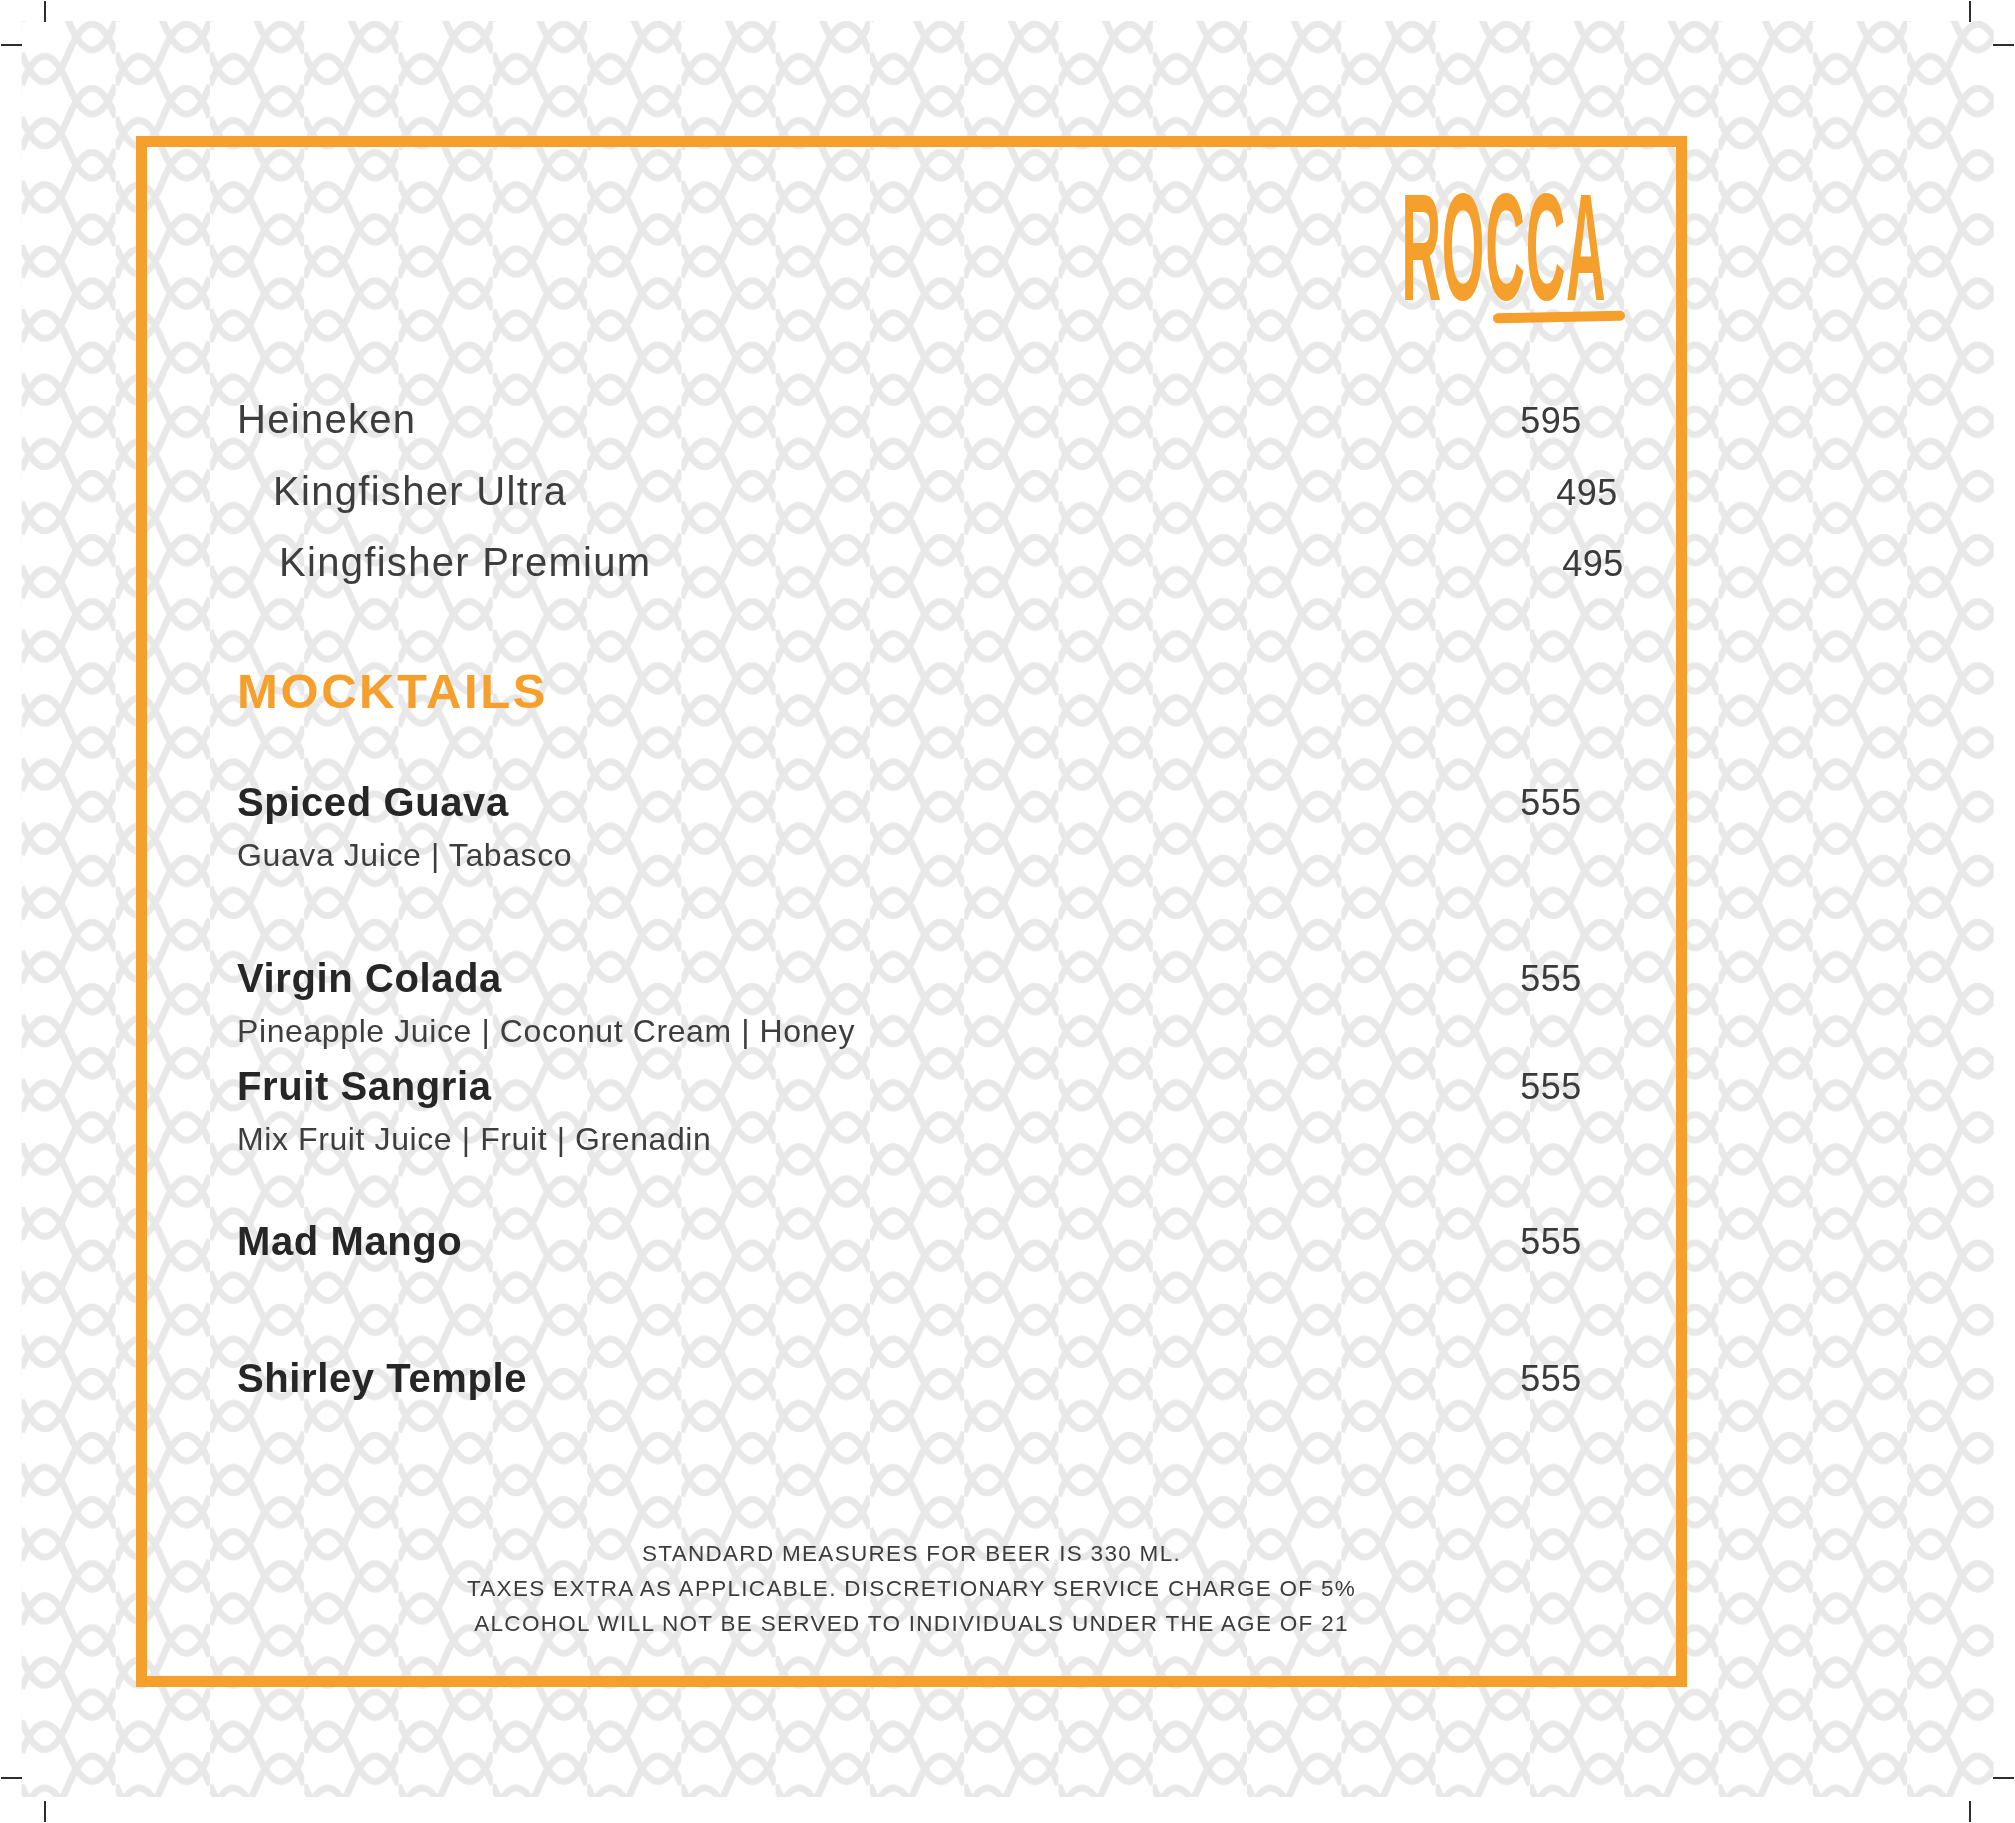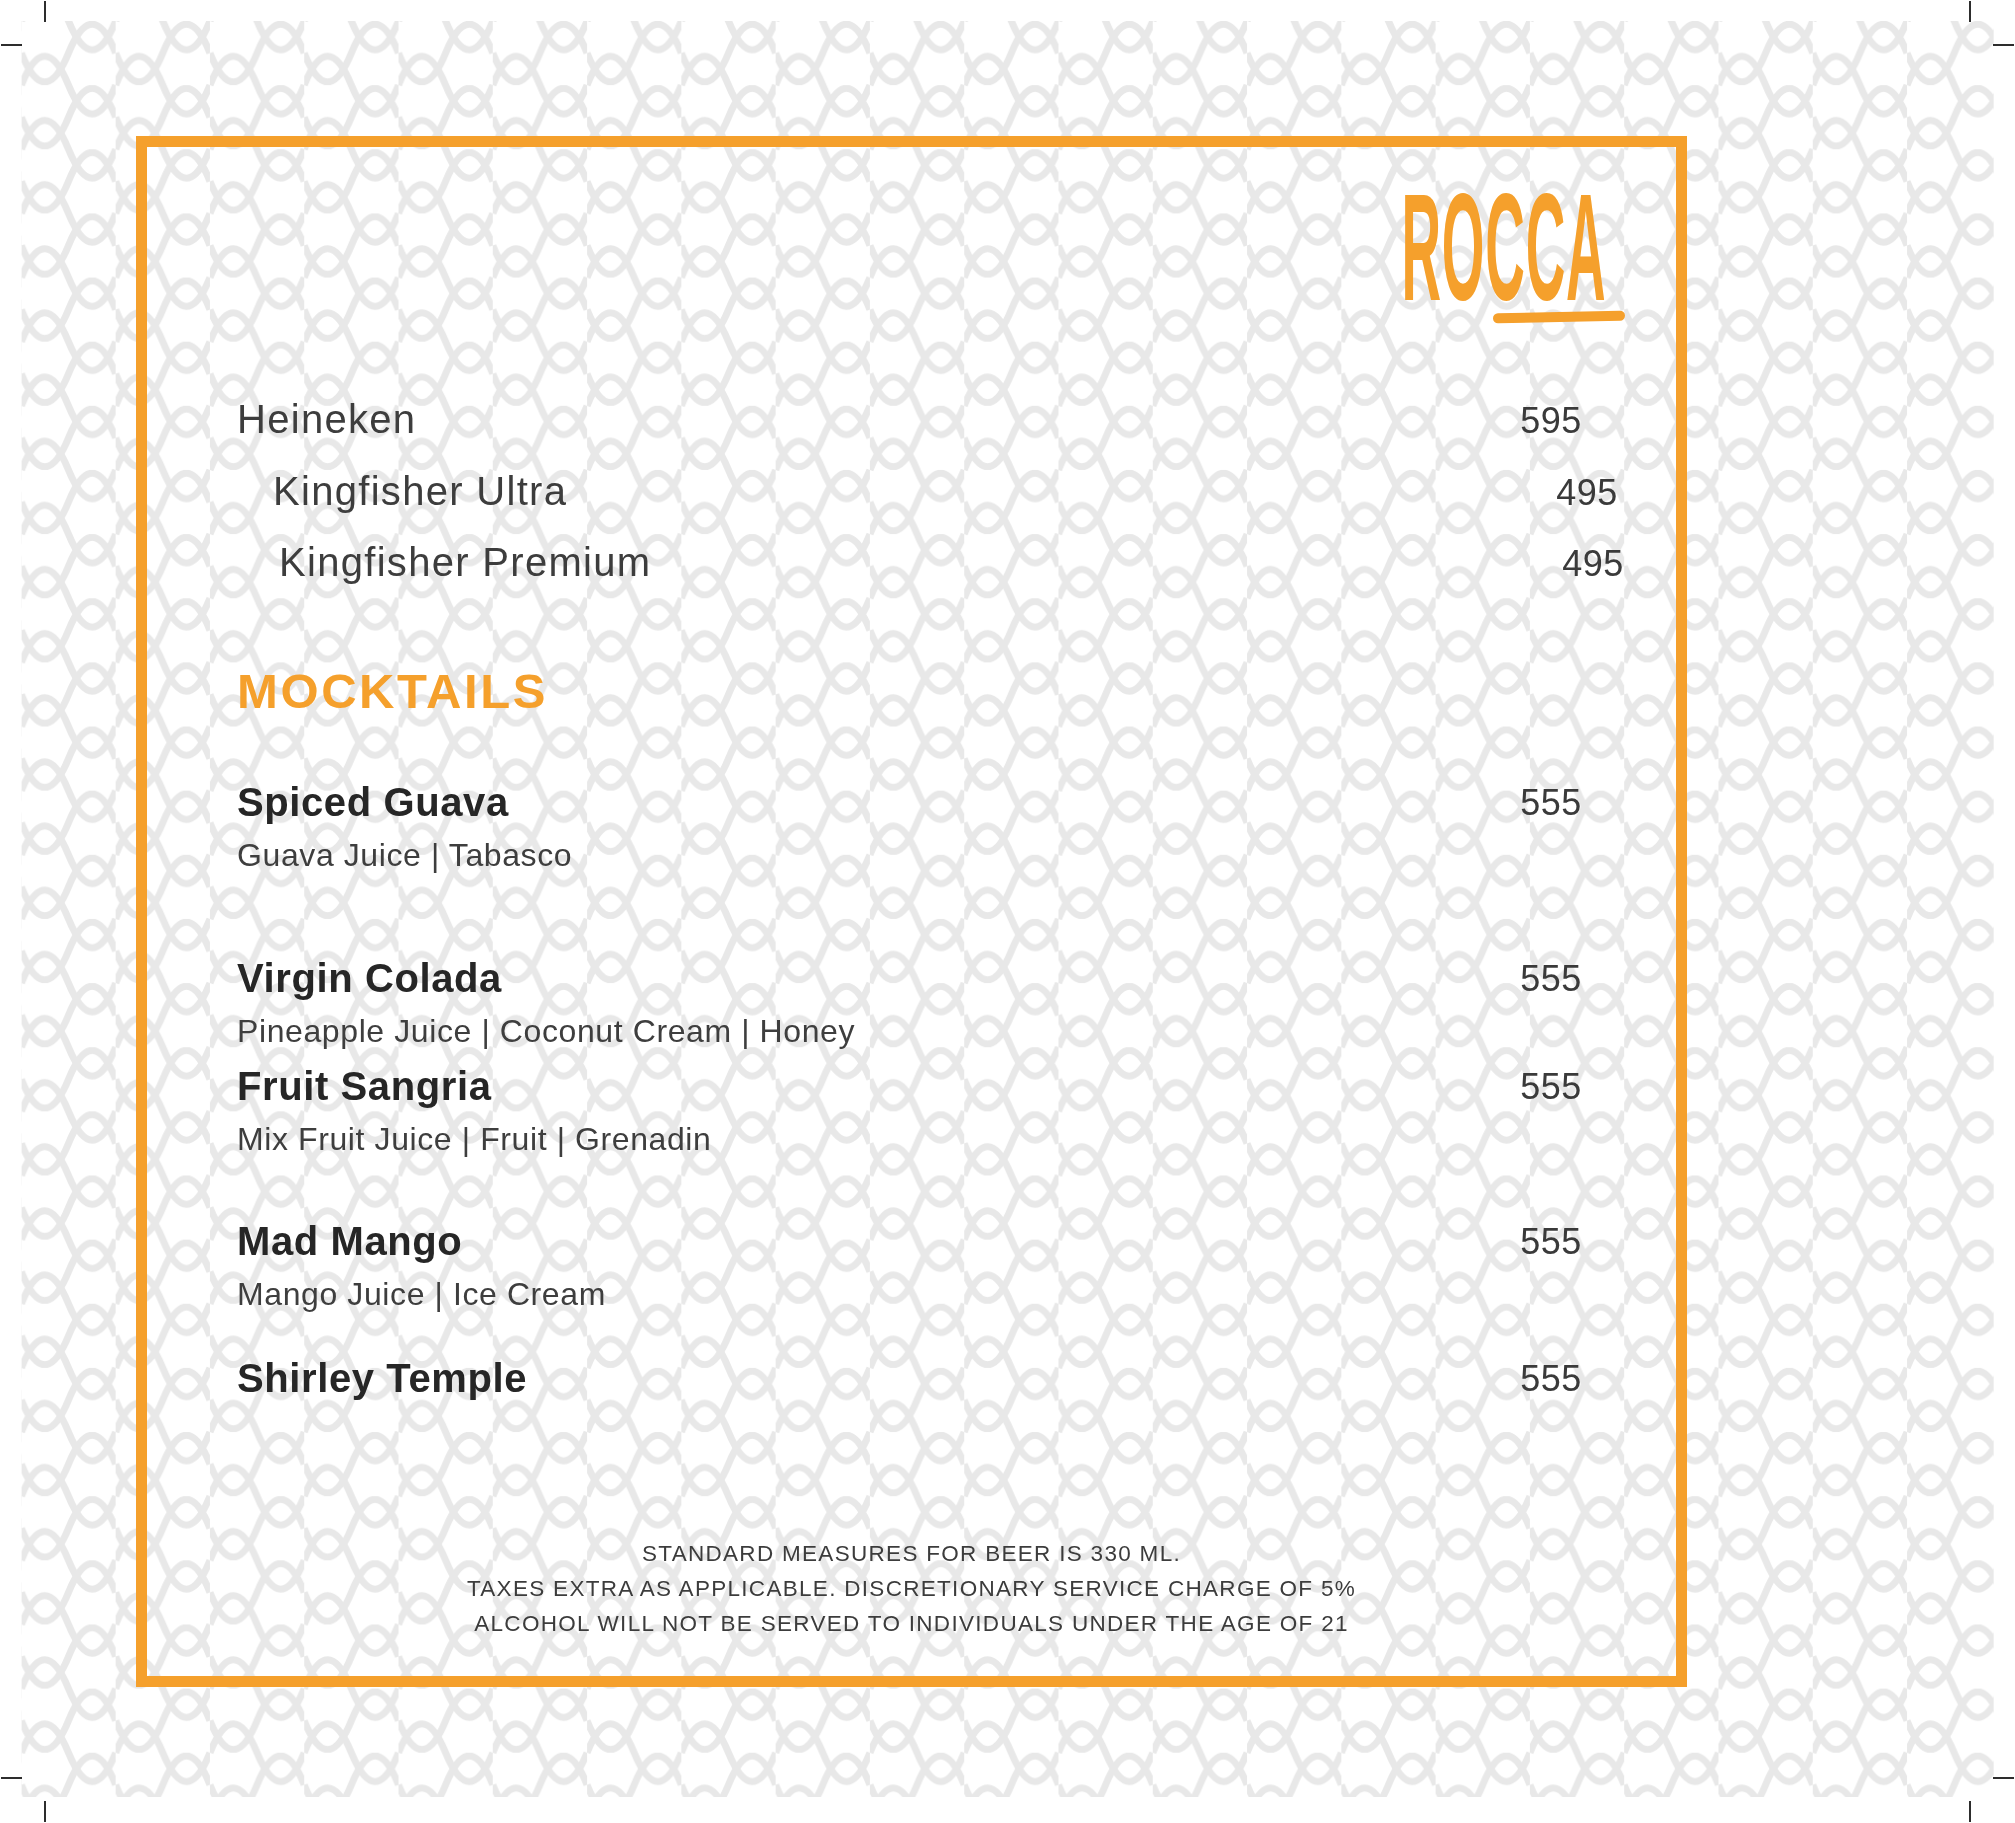--- a/index.html
+++ b/index.html
@@ -158,21 +158,20 @@
       <span class="price">555</span>
     </div>
     <div class="item-desc">Mix Fruit Juice | Fruit | Grenadin</div>
   </div>
 
   <div class="menu-item" style="top:1217px;">
     <div class="item-name-row">
       <span class="item-name">Mad Mango</span>
       <span class="price">555</span>
     </div>
-    <div class="item-desc">Mango Juice | Ice Cream</div>
   </div>
 
   <div class="menu-item" style="top:1354px;">
     <div class="item-name-row">
       <span class="item-name">Shirley Temple</span>
       <span class="price">555</span>
     </div>
   </div>
 
 </div>

